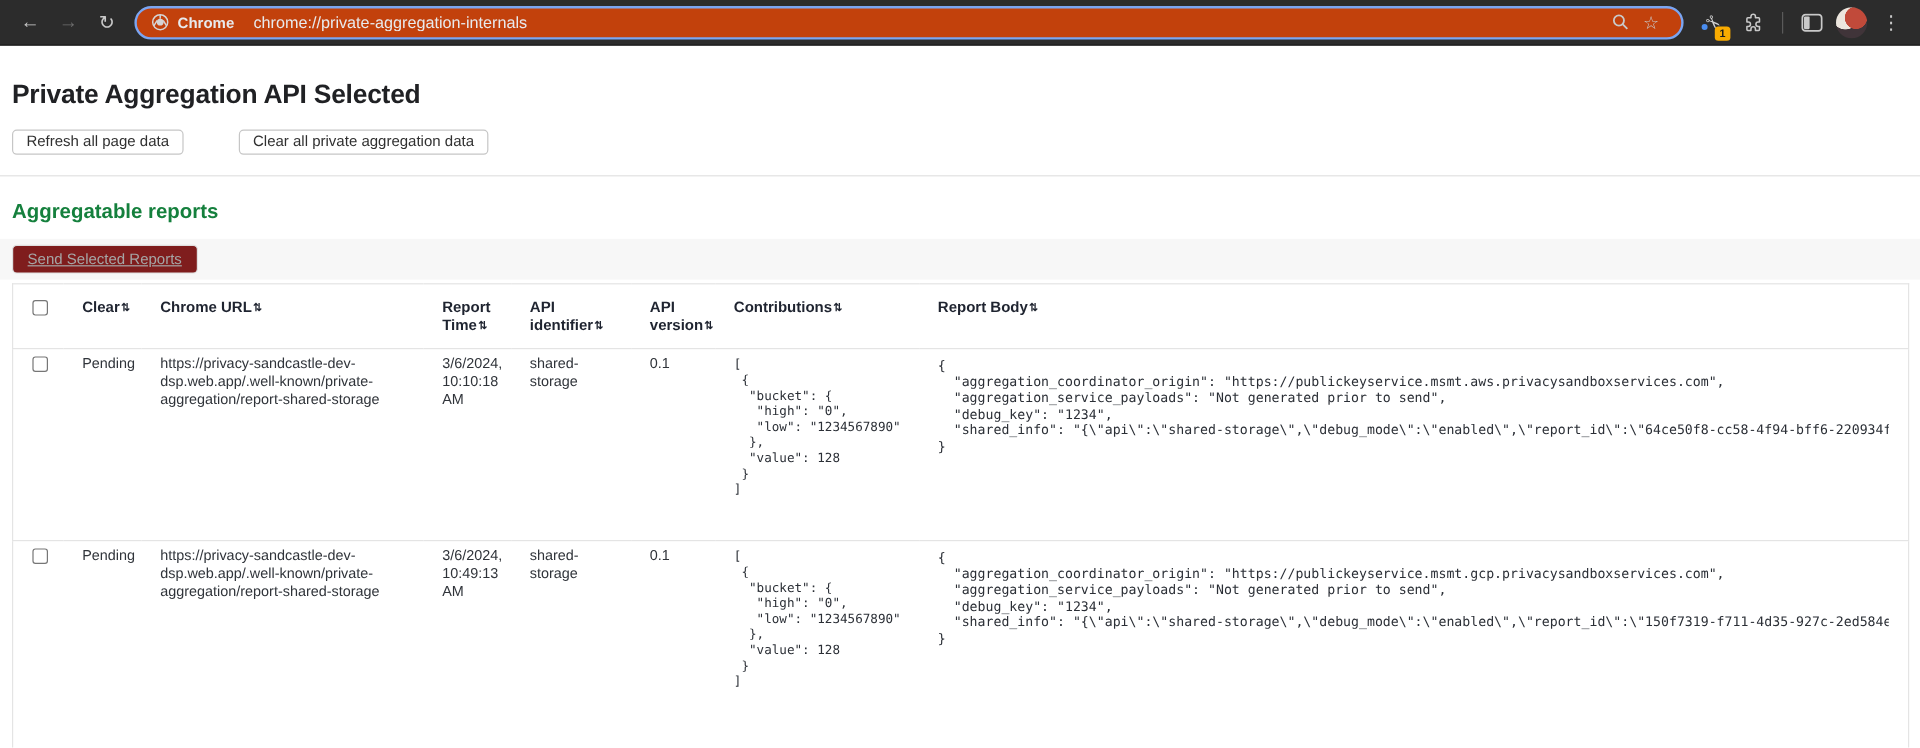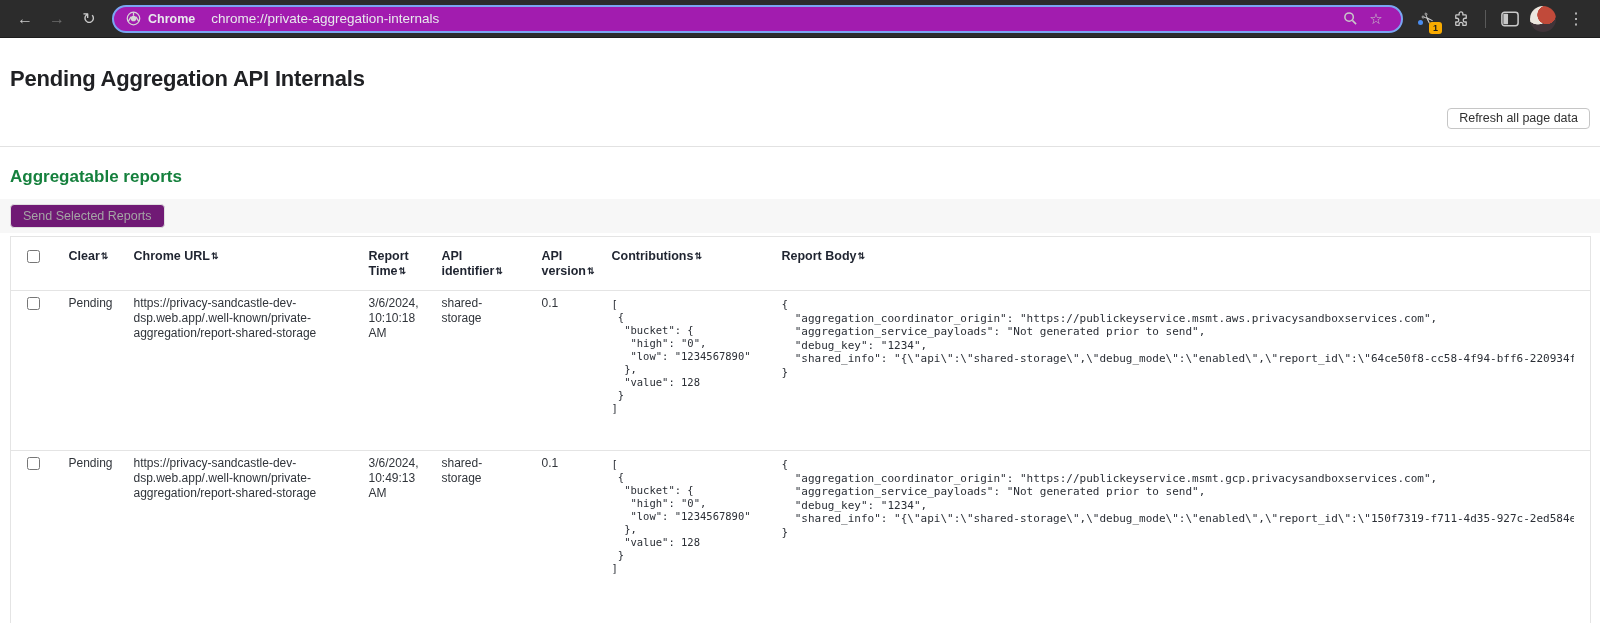--- a/index.html
+++ b/index.html
@@ -16,21 +16,21 @@
     display:flex; align-items:center; padding:0 10px; gap:2px;
   }
   .nav-btn {
     width:30px; height:30px; border-radius:50%；;
     display:flex; align-items:center; justify-content:center;
     color:#c9c9c9; font-size:16px; flex:0 0 auto; cursor:default;
   }
   .nav-btn.disabled { color:#6d6d6d; }
   .omnibox {
     flex:1 1 auto; height:28px; margin:0 8px 0 6px;
-    background:#a21caf; border:2px solid #7aa5f2; border-radius:15px;
+    background:#c2410c; border:2px solid #7aa5f2; border-radius:15px;
     display:flex; align-items:center; padding:0 12px; min-width:0;
   }
   .chip { display:flex; align-items:center; gap:7px; flex:0 0 auto; }
   .chip-label { color:#e8eaed; font-size:12.5px; font-weight:bold; }
   .url-text {
     color:#e8eaed; font-size:13.5px; margin-left:16px; flex:1 1 auto;
     white-space:nowrap; overflow:hidden;
   }
   .omni-icon { display:flex; align-items:center; justify-content:center; width:26px; color:#c9c9c9; flex:0 0 auto; }
   .star-glyph { font-size:15px; color:#c9c9c9; }
@@ -55,35 +55,35 @@
       #403439;
   }
   .menu-glyph { font-size:16px; color:#c9c9c9; letter-spacing:0; }
 
   
   .content { padding:0 10px; }
   h1.page-title {
     font-size:22px; font-weight:bold; color:#202124;
     margin:28px 0 16px; letter-spacing:-0.2px;
   }
-  .btn-row { display:flex; gap:46px;justify-content:flex-end; }
+  .btn-row { display:flex; gap:46px; }
   .webui-btn {
     font-family:"Liberation Sans", sans-serif;
     font-size:12.5px; color:#303030;
     background:#ffffff; border:1px solid #c6c6c6; border-radius:4px;
     padding:3px 11px; height:21px; line-height:13px; cursor:default;
   }
   hr.divider { border:none; border-top:1px solid #e2e2e2; margin:17px -10px 0; }
   h2.section-title { font-size:17px; font-weight:bold; color:#15803d; margin:20px 0 12px; }
   .controls-strip { background:#f7f7f7; margin:0 -10px; padding:5px 10px; }
   .send-btn {
     font-family:"Liberation Sans", sans-serif;
     font-size:12.5px; color:#a5a5a5;
-    background:#701a75; border:1px solid #e0e0e0; border-radius:4px;
-    padding:4px 12px; cursor:default;
+    background:#7f1d1d; border:1px solid #e0e0e0; border-radius:4px;
+    padding:4px 12px; cursor:default;text-decoration:underline;
   }
 
   
   table.reports {
     border-collapse:collapse; table-layout:fixed;
     width:1580px; margin-top:3px;
     border:1px solid #e4e4e4;
   }
   col.c-check { width:42px; } col.c-status { width:65px; }
   col.c-url { width:235px; }  col.c-time { width:73px; }
@@ -154,24 +154,25 @@
       </svg>
     </div>
     <div class="avatar"></div>
     <div class="tb-icon">
       <span class="menu-glyph">⋮</span>
     </div>
   </div>
 </div>
 
 <div class="content">
-  <h1 class="page-title">Pending Aggregation API Internals</h1>
+  <h1 class="page-title">Private Aggregation API Selected</h1>
 
   <div class="btn-row">
     <button class="webui-btn">Refresh all page data</button>
+    <button class="webui-btn">Clear all private aggregation data</button>
   </div>
 
   <hr class="divider">
 
   <h2 class="section-title">Aggregatable reports</h2>
 
   <div class="controls-strip">
     <button class="send-btn" disabled="">Send Selected Reports</button>
   </div>
 

